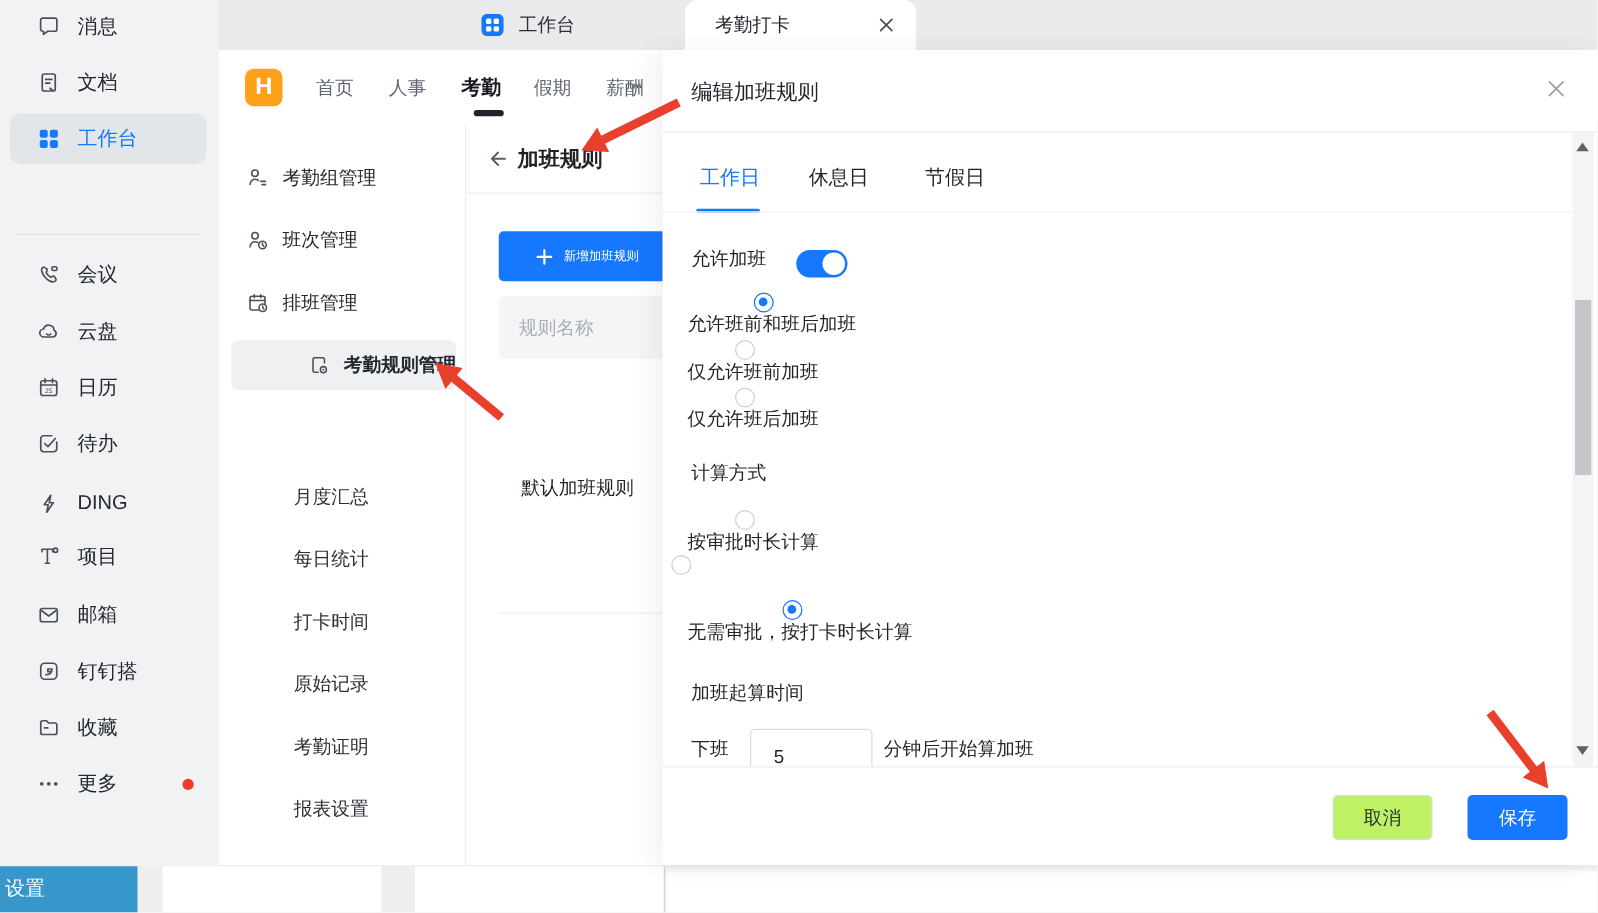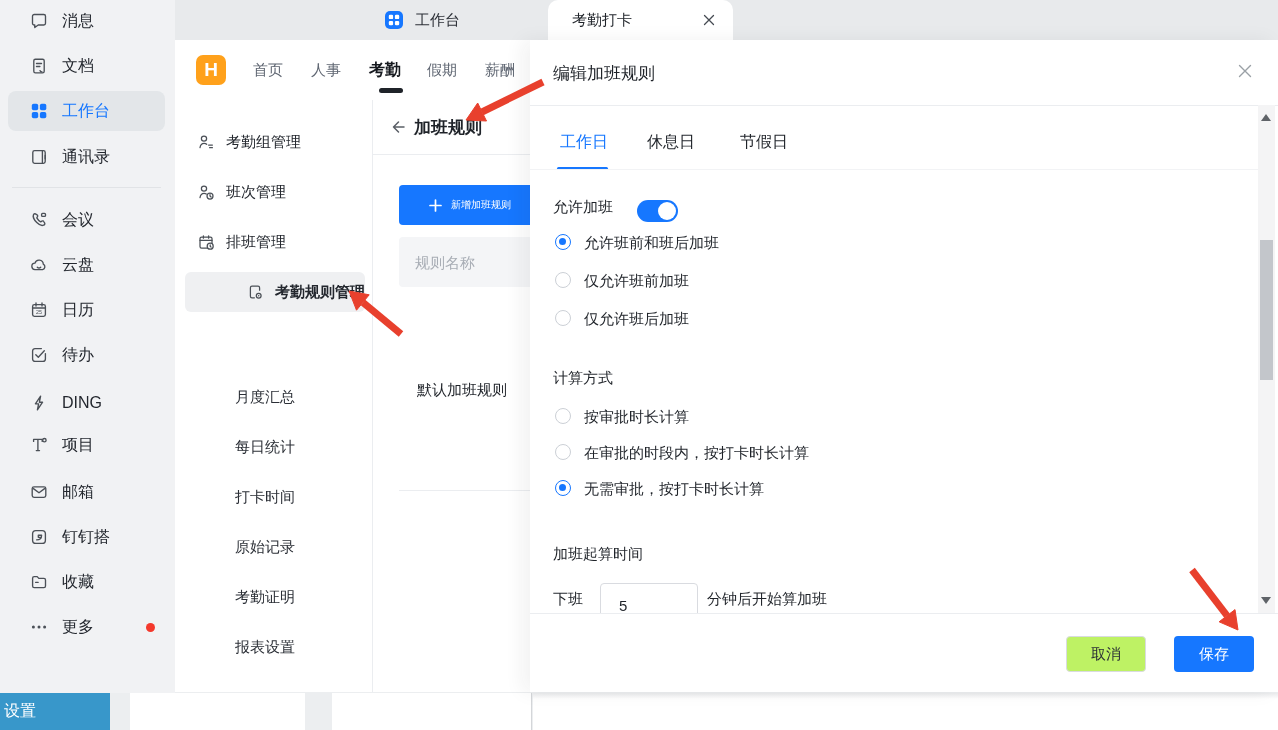--- a/index.html
+++ b/index.html
@@ -62,21 +62,21 @@
   .m-title { position:absolute; left:23px; top:22px; font-size:17px; font-weight:500; color:#1f2329; }
   .m-close { position:absolute; right:24px; top:22px; width:18px; height:18px; cursor:pointer; }
   .m-head-line { position:absolute; left:0; top:65px; width:100%; height:1px; background:#ebedf0; }
   .m-tabs-line { position:absolute; left:0; top:129px; width:730px; height:1px; background:#f2f3f5; }
   .m-tab { position:absolute; top:92px; height:26px; font-size:16px; color:#1f2329; cursor:pointer; }
   .m-tab.sel { color:#1677ff; }
   .m-tab-underline { position:absolute; left:27px; top:127px; width:51px; height:3px; background:#1677ff; border-radius:2px; }
   .m-label { position:absolute; left:23px; font-size:15px; color:#1f2329; }
   .m-toggle { position:absolute; left:107px; top:160px; width:41px; height:22px; background:#1677ff; border-radius:11px; cursor:pointer; }
   .m-toggle .knob { position:absolute; right:2px; top:2px; width:18px; height:18px; border-radius:50%; background:#fff; }
-  .radio-row { position:absolute; left:25px; height:22px; display:flex; cursor:pointer; }
+  .radio-row { position:absolute; left:7px; height:22px; display:flex; align-items:center; cursor:pointer;flex-direction:column; }
   .radio-dot { width:16px; height:16px; border-radius:50%; border:1.5px solid #ccd0d6; background:#fff; flex:none; }
   .radio-row.sel .radio-dot { border-color:#1677ff; position:relative; }
   .radio-row.sel .radio-dot::after { content:""; position:absolute; left:3px; top:3px; width:7px; height:7px; border-radius:50%; background:#1677ff; }
   .radio-row .radio-label { margin-left:13px; font-size:15px; color:#1f2329; }
   .m-input { position:absolute; left:70px; top:543px; width:98px; height:44px; border:1px solid #d9dbe0; border-radius:4px; font-size:15px; color:#1f2329; padding-left:18px; background:#fff; }
   .m-footer { position:absolute; left:0; top:573px; width:100%; height:79px; background:#fff; border-top:1px solid #ebedf0; }
   .btn { position:absolute; top:22px; width:80px; height:36px; border-radius:4px; font-size:15px; display:flex; align-items:center; justify-content:center; cursor:pointer; }
   .btn-cancel { left:536px; background:#bef264; border:1px solid #d9dbe0; color:#2b2f36; }
   .btn-save { left:644px; background:#1677ff; border:none; color:#fff; }
 
@@ -120,29 +120,20 @@
     <span class="sb-ico">
         <svg width="20" height="20" viewBox="0 0 20 20">
           <rect x="2.8" y="2.8" width="6.4" height="6.4" rx="1.8" fill="#1677ff"></rect>
           <rect x="10.9" y="2.8" width="6.4" height="6.4" rx="1.8" fill="#1677ff"></rect>
           <rect x="2.8" y="10.9" width="6.4" height="6.4" rx="1.8" fill="#1677ff"></rect>
           <rect x="10.9" y="10.9" width="6.4" height="6.4" rx="1.8" fill="#1677ff"></rect>
         </svg>
       </span>
     <span class="sb-label">工作台</span>
   </div>
-  <div class="sb-item" style="top:137px">
-    <span class="sb-ico">
-        <svg class="oline" width="20" height="20" viewBox="0 0 20 20">
-          <rect x="3.8" y="3.6" width="12.4" height="12.8" rx="1.8"></rect>
-          <path d="M13.4 3.6v12.8M16.2 8.3v3.4"></path>
-        </svg>
-      </span>
-    <span class="sb-label">通讯录</span>
-  </div>
   <div class="sb-divider"></div>
   <div class="sb-item" style="top:200px">
     <span class="sb-ico">
         <svg class="oline" width="20" height="20" viewBox="0 0 20 20">
           <path d="M4.4 5c.4-1 1.3-1.5 2-1.1l1.7 1c.6.3.8 1.1.4 1.8l-.7 1.2c.9 1.7 2.2 3 3.9 3.9l1.2-.7c.7-.4 1.5-.2 1.8.4l1 1.7c.4.7-.1 1.6-1.1 2-1.2.5-3.8.4-6.8-2.6S3.9 6.2 4.4 5z"></path>
           <rect x="12.6" y="3.4" width="3.9" height="3" rx="1"></rect>
         </svg>
       </span>
     <span class="sb-label">会议</span>
   </div>
@@ -402,21 +393,20 @@
     <span class="radio-label">仅允许班后加班</span>
   </div>
 
   <div class="m-label" style="top:329px">计算方式</div>
   <div class="radio-row" style="top:368px">
     <span class="radio-dot"></span>
     <span class="radio-label">按审批时长计算</span>
   </div>
   <div class="radio-row" style="top:404px">
     <span class="radio-dot"></span>
-    <span class="radio-label">在审批的时段内，按打卡时长计算</span>
   </div>
   <div class="radio-row sel" style="top:440px">
     <span class="radio-dot"></span>
     <span class="radio-label">无需审批，按打卡时长计算</span>
   </div>
 
   <div class="m-label" style="top:505px">加班起算时间</div>
   <div class="m-label" style="top:550px">下班</div>
   <input class="m-input" type="text" value="5" style="">
   <div class="m-label" style="left:177px; top:550px">分钟后开始算加班</div>

